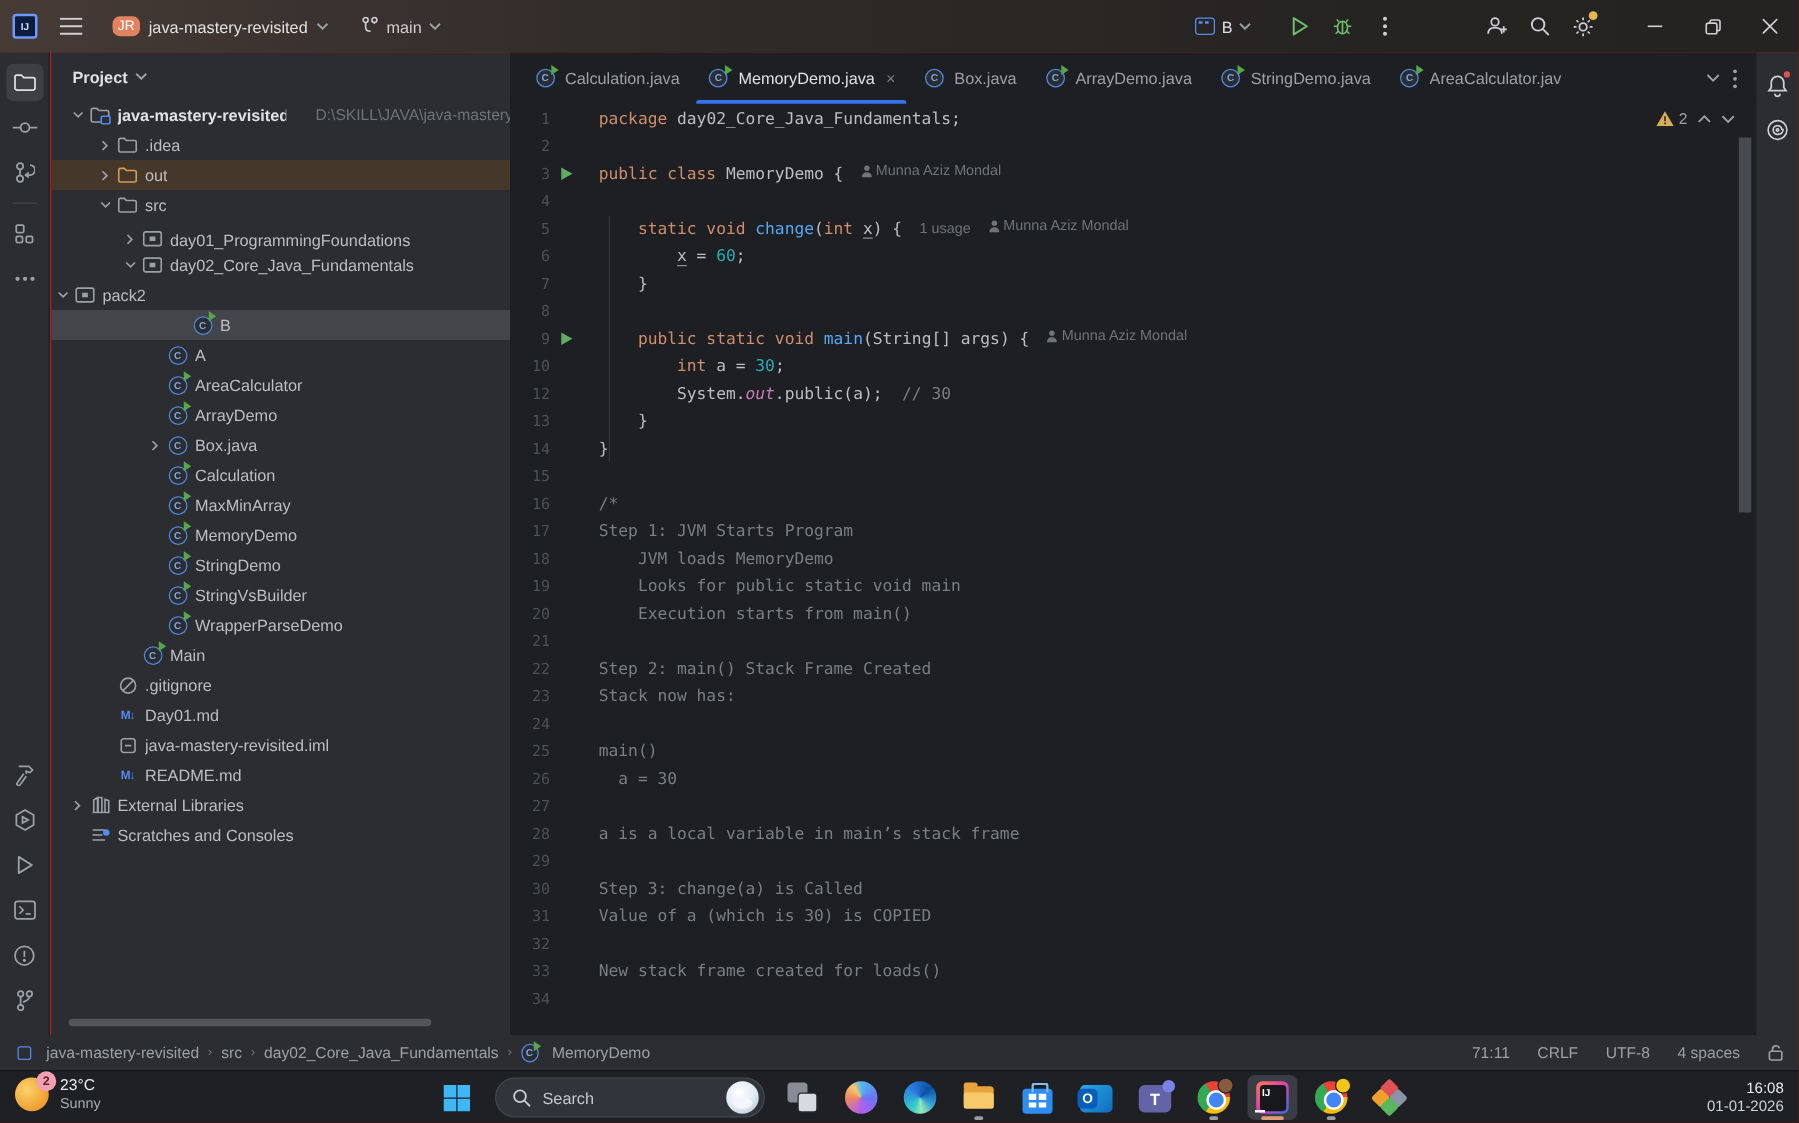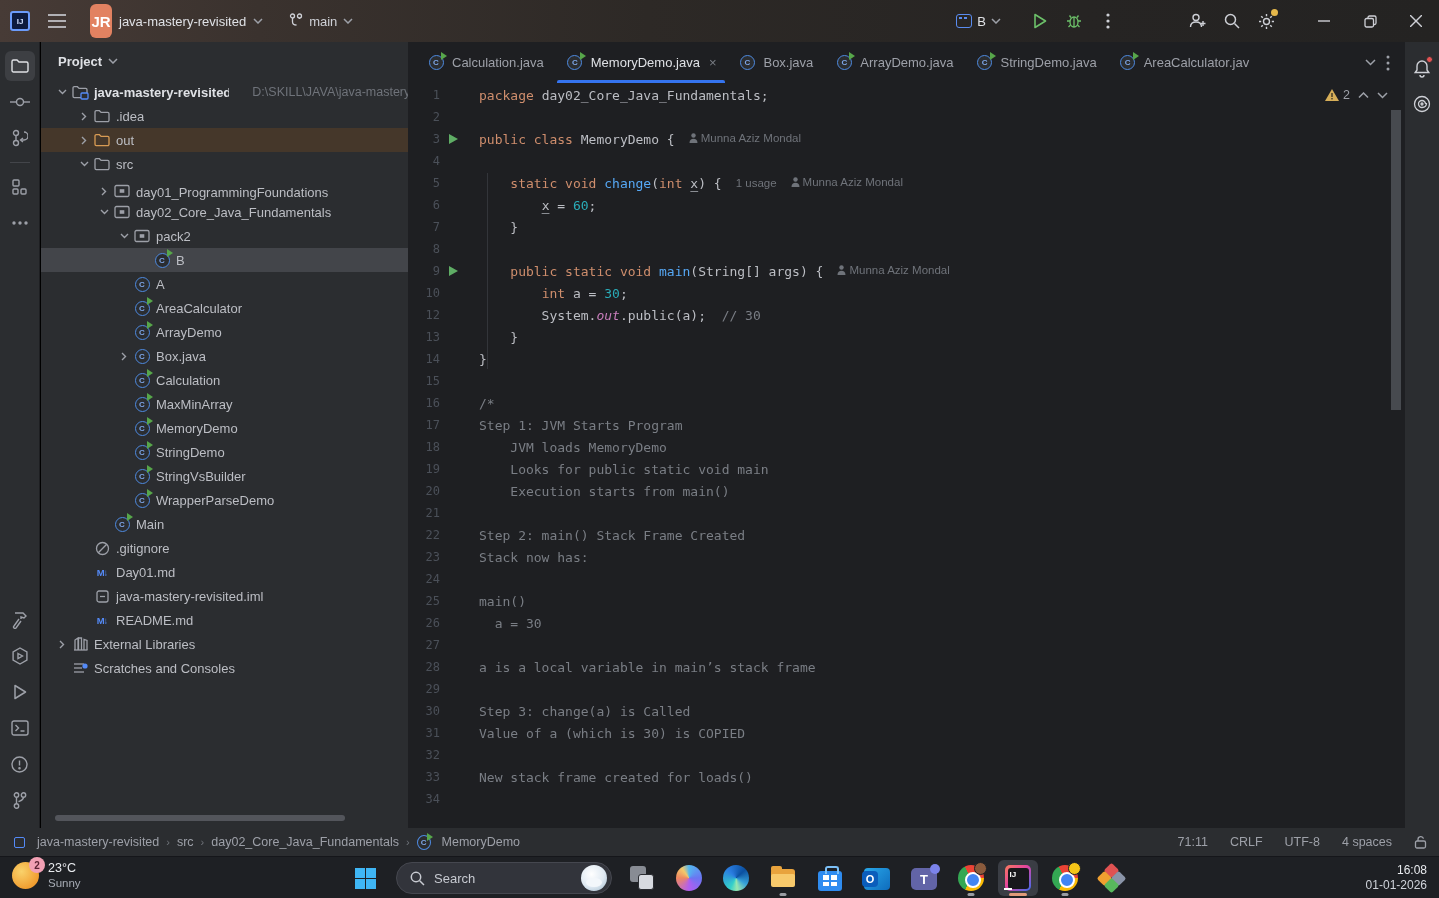--- a/index.html
+++ b/index.html
@@ -1,29 +1,29 @@
 <!DOCTYPE html>
 <html><head>
 <meta charset="utf-8">
 <style>
   *{box-sizing:border-box;margin:0;padding:0}
   html,body{background:#101114}
   body{font-family:"Liberation Sans",sans-serif;-webkit-font-smoothing:antialiased}
-  #win{position:relative;width:1439px;height:898px;background:#000000;overflow:hidden;color:#bcbec4}
+  #win{position:relative;width:1439px;height:898px;background:#b91c1c;overflow:hidden;color:#bcbec4}
 
   
   #titlebar{position:absolute;left:0;top:0;width:1439px;height:42px;
     background:linear-gradient(90deg,#473b36 0%,#3a322e 18%,#2d2926 45%,#262423 75%,#242322 100%);
     display:flex;align-items:center}
   .tb-left{display:flex;align-items:center;gap:14px;padding-left:10px}
   .ide-logo{width:20px;height:20px;border-radius:3px;background:#0d1b3e;border:2px solid #6b9bfa;
     color:#cfe0ff;font-size:8px;font-weight:bold;display:flex;align-items:center;justify-content:center}
   .hambtn{width:26px;height:26px;display:flex;align-items:center;justify-content:center;border-radius:4px}
   .proj-widget{display:flex;align-items:center;gap:7px;padding:3px 6px;border-radius:6px}
-  .avatar{width:22px;height:34px;border-radius:6px;background:#e28261;color:#fff;font-size:15px;font-weight:bold;
+  .avatar{width:22px;height:16px;border-radius:6px;background:#e28261;color:#fff;font-size:11px;font-weight:normal;
     display:flex;align-items:center;justify-content:center}
   .proj-name{color:#dfe1e5;font-size:13px}
   .vcs-widget{display:flex;align-items:center;gap:6px;color:#ced0d6;font-size:13px;padding:3px 6px}
   .tb-right{margin-left:auto;display:flex;align-items:center;padding-right:0}
   .runcfg{display:flex;align-items:center;gap:5px;padding:3px 8px;border-radius:6px;color:#dfe1e5;font-size:13px;margin-right:14px}
   .cfgicon{width:16px;height:14px;border-radius:3px;border:1.5px solid #5a8cf0;position:relative}
   .cfgicon:after{content:"";position:absolute;left:2px;top:2px;width:3px;height:2px;background:#5a8cf0;box-shadow:5px 0 0 #5a8cf0}
   .tb-btn{width:34px;height:30px;display:flex;align-items:center;justify-content:center;border-radius:6px}
   .win-btn{width:46px;height:42px;display:flex;align-items:center;justify-content:center}
   .spacer60{width:56px}
@@ -462,21 +462,21 @@
           <div class="ticon">
             <svg width="16" height="14" viewBox="0 0 16 14">
               <g fill="none" stroke="#9da0a8" stroke-width="1.3">
                 <rect x="1" y="1.5" width="14" height="11" rx="1.5"></rect>
                 <rect x="5.7" y="5.2" width="4.6" height="3.6" fill="#9da0a8" stroke="none"></rect>
               </g>
             </svg>
           </div>
           <div class="tlabel">day02_Core_Java_Fundamentals</div>
         </div>
-        <div class="trow" style="padding-left: 74px;">
+        <div class="trow" style="">
           <div class="tchev">
             <svg width="9" height="6" viewBox="0 0 9 6">
               <polyline points="1,1 4.5,4.5 8,1" fill="none" stroke="#9da0a8" stroke-width="1.4"></polyline>
             </svg>
           </div>
           <div class="ticon">
             <svg width="16" height="14" viewBox="0 0 16 14">
               <g fill="none" stroke="#9da0a8" stroke-width="1.3">
                 <rect x="1" y="1.5" width="14" height="11" rx="1.5"></rect>
                 <rect x="5.7" y="5.2" width="4.6" height="3.6" fill="#9da0a8" stroke="none"></rect>

